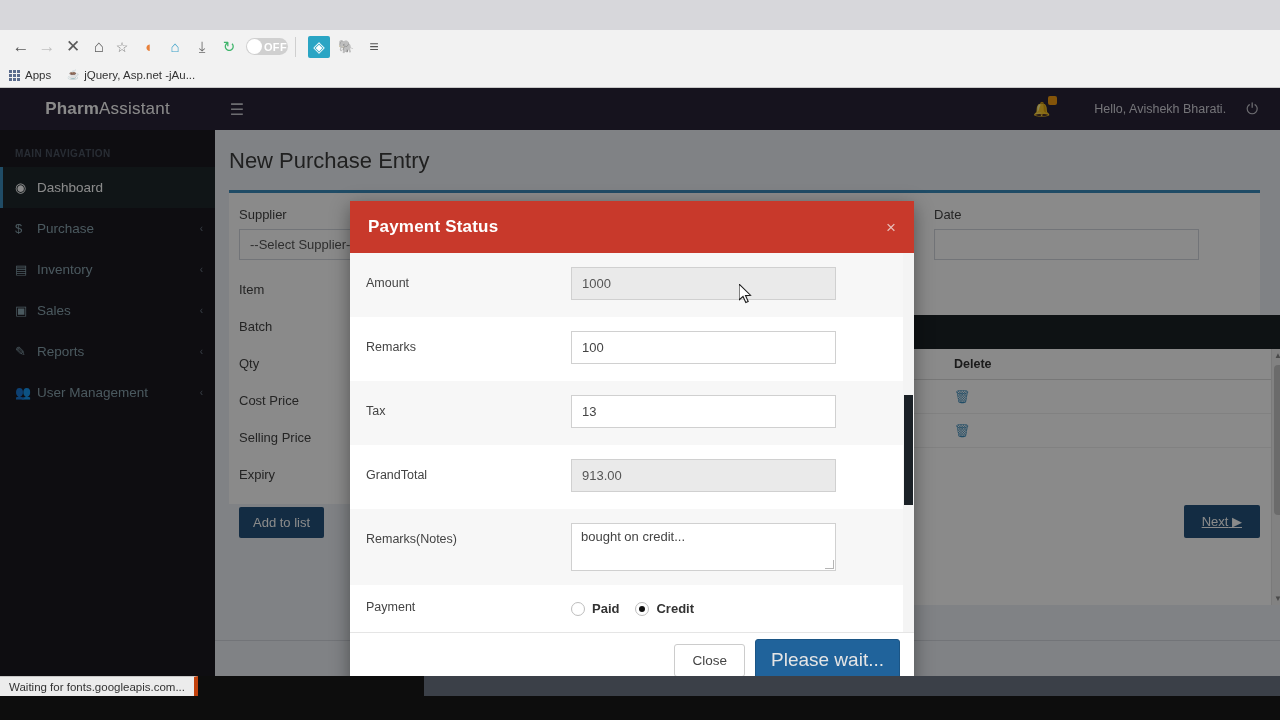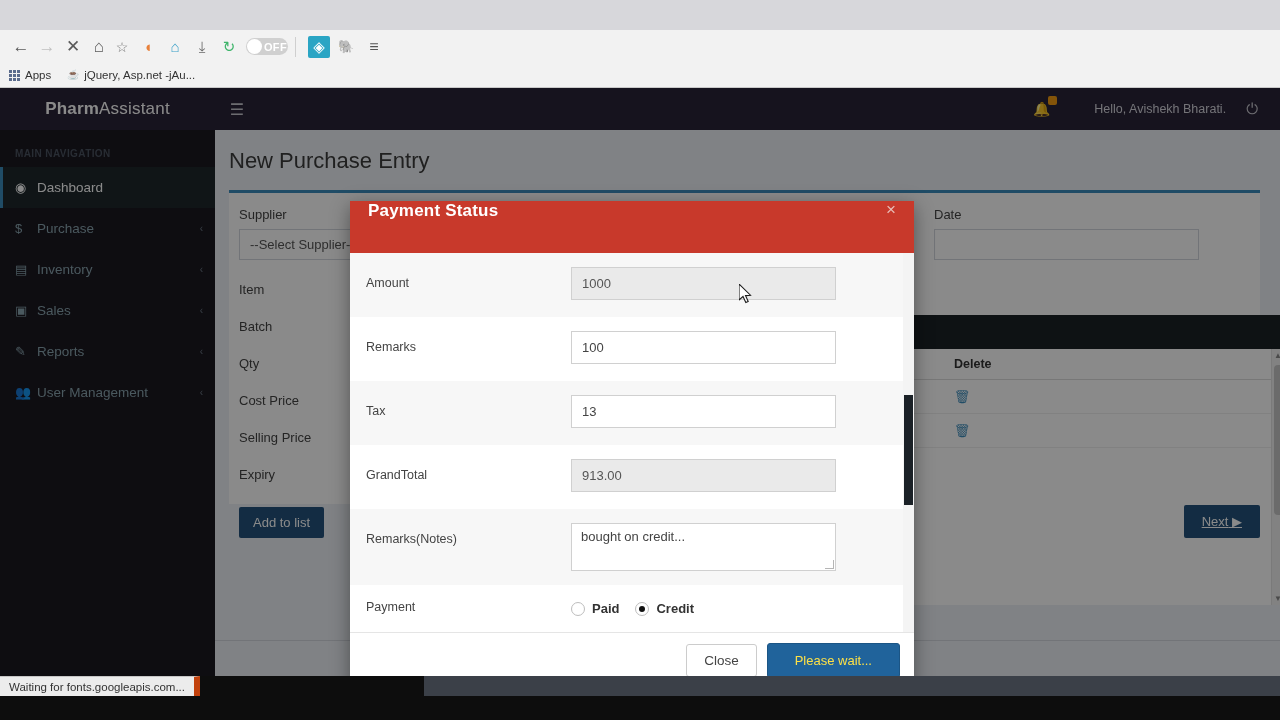--- a/index.html
+++ b/index.html
@@ -301,21 +301,21 @@
   #modal {
     position: absolute;
     left: 350px; top: 113px;
     width: 564px; height: 486px;
     background: #fff;
     box-shadow: 0 5px 18px rgba(0,0,0,.4);
   }
   #modal-header {
     height: 52px;
     background: #c8392b;
-    display: flex; 
+    display: flex; align-items: center;
     padding: 0 18px;
   }
   #modal-title {
     color: #fff; font-size: 17px; font-weight: bold;
     letter-spacing: .2px;
   }
   #modal-close {
     margin-left: auto; color: #e8bdb7; font-size: 17px;
     line-height: 1;
   }
@@ -397,44 +397,44 @@
     border: 1px solid #cccccc;
     color: #444;
     font-size: 13.5px;
     padding: 8px 17px;
     border-radius: 3px;
     margin-right: 10px;
   }
   #btn-pleasewait {
     background: #20639b;
     border: 1px solid #1b5585;
-    color: #fde047;
-    font-size: 13px;
-    padding: 9px 27px;
+    color: #e5e5e5;
+    font-size: 19px;
+    padding: 9px 15px;
     border-radius: 3px;
   }
 
   
   #cursor {
     position: absolute; left: 739px; top: 196px;
     width: 14px; height: 20px;
     z-index: 60;
   }
 
   
   #statusbar {
     position: absolute; left: 0; bottom: 0;
     width: 1280px; height: 44px;
     background: #0d0d0d;
   }
   #status-bubble {
     position: absolute; left: 0; top: 0;
     height: 20px;
     background: #ececec;
-    border-right: 6px solid #c2410c;
+    border-right: 4px solid #c2410c;
     border-top: 1px solid #c6c6c6;
     padding: 0 9px;
     display: flex; align-items: center;
     font-size: 11.5px; color: #333;
     max-width: 424px;
   }
   #taskbar-strip {
     position: absolute; left: 424px; top: 0;
     width: 856px; height: 20px;
     background: #3b4048;

